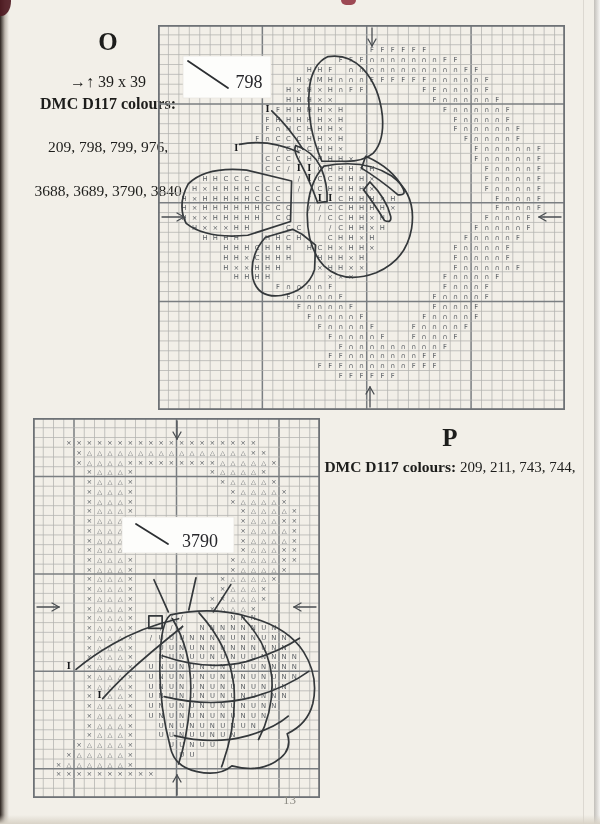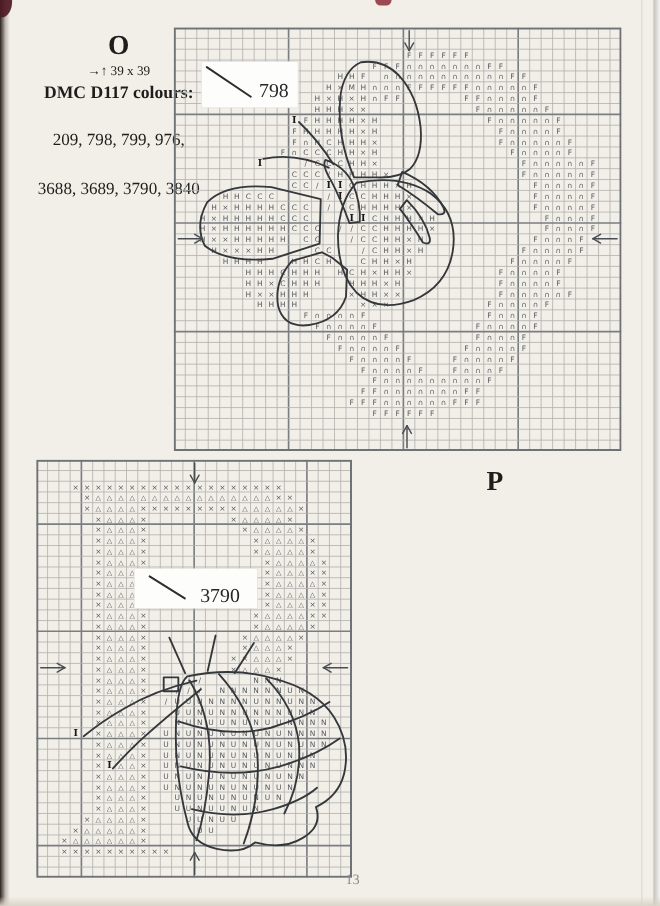--- a/index.html
+++ b/index.html
@@ -14,28 +14,28 @@
   .corner-tl{left:0;top:0;width:11px;height:16px;background:#4f1a22;border-bottom-right-radius:90%;opacity:.92;}
   .smudge{left:341px;top:0;width:15px;height:5px;background:#8e2b39;border-radius:0 0 5px 5px;opacity:.85;}
   .edge-r1{left:583px;top:0;width:1px;height:824px;background:#dcd8d1;}
   .edge-r2{left:594px;top:0;width:6px;height:824px;background:linear-gradient(90deg,#c2bfba,#f6f5f3);}
   .bottom-shade{left:0;top:815px;width:600px;height:9px;background:linear-gradient(180deg,rgba(0,0,0,0),#d9d3c7);}
   
   .pattern-head{position:absolute;text-align:center;}
   #block-o{left:18px;top:28px;width:180px;}
   #block-p{left:322px;top:424px;width:256px;}
   .p-letter{font-size:25px;font-weight:bold;line-height:1.15;}
-  .p-size{font-size:12px;margin-top:0;font-family:Liberation Serif, serif;}
+  .p-size{font-size:16px;margin-top:16px;font-family:Liberation Serif, serif;}
   .p-colhead{font-size:16px;font-weight:bold;margin-top:4px;}
   .p-colline{font-size:15.5px;line-height:1.32;margin-top:24px;}
   .p-colmix{font-size:15px;margin-top:4px;line-height:1.34;}
   .p-colmix b{font-size:15.5px;}
   #chart-o{left:158px;top:25px;width:407px;height:385px;}
   #chart-p{left:33px;top:418px;width:287px;height:380px;}
-  .pagenum{left:283px;top:792px;width:44px;text-align:right;font-size:13px;color:#8f8d86;}
+  .pagenum{left:283px;top:792px;width:44px;text-align:left;font-size:13px;color:#8f8d86;}
 </style>
 </head>
 <body>
 
 <div class="abs spine"></div>
 <div class="abs corner-tl"></div>
 <div class="abs smudge"></div>
 <div class="abs edge-r1"></div>
 <div class="abs edge-r2"></div>
 <div class="abs bottom-shade"></div>
@@ -43,20 +43,21 @@
 <div id="block-o" class="pattern-head">
   <div class="p-letter">O</div>
   <div class="p-size">→↑ 39 x 39</div>
   <div class="p-colhead">DMC D117 colours:</div>
   <div class="p-colline">209, 798, 799, 976,</div>
   <div class="p-colline">3688, 3689, 3790, 3840</div>
 </div>
 
 <div id="block-p" class="pattern-head">
   <div class="p-letter">P</div>
+  <div class="p-colmix"><b>DMC D117 colours:</b> <span>209, 211, 743, 744,</span></div>
 </div>
 
 <div id="chart-o" class="abs"><svg width="407" height="385">
       <line x1="0" y1="0" x2="0" y2="385" stroke="#b1b1af" stroke-width="0.75"></line>
       <line x1="10.435897435897436" y1="0" x2="10.435897435897436" y2="385" stroke="#b1b1af" stroke-width="0.75"></line>
       <line x1="20.871794871794872" y1="0" x2="20.871794871794872" y2="385" stroke="#b1b1af" stroke-width="0.75"></line>
       <line x1="31.307692307692307" y1="0" x2="31.307692307692307" y2="385" stroke="#b1b1af" stroke-width="0.75"></line>
       <line x1="41.743589743589745" y1="0" x2="41.743589743589745" y2="385" stroke="#b1b1af" stroke-width="0.75"></line>
       <line x1="52.17948717948718" y1="0" x2="52.17948717948718" y2="385" stroke="#b1b1af" stroke-width="0.75"></line>
       <line x1="62.61538461538461" y1="0" x2="62.61538461538461" y2="385" stroke="#b1b1af" stroke-width="0.75"></line>

